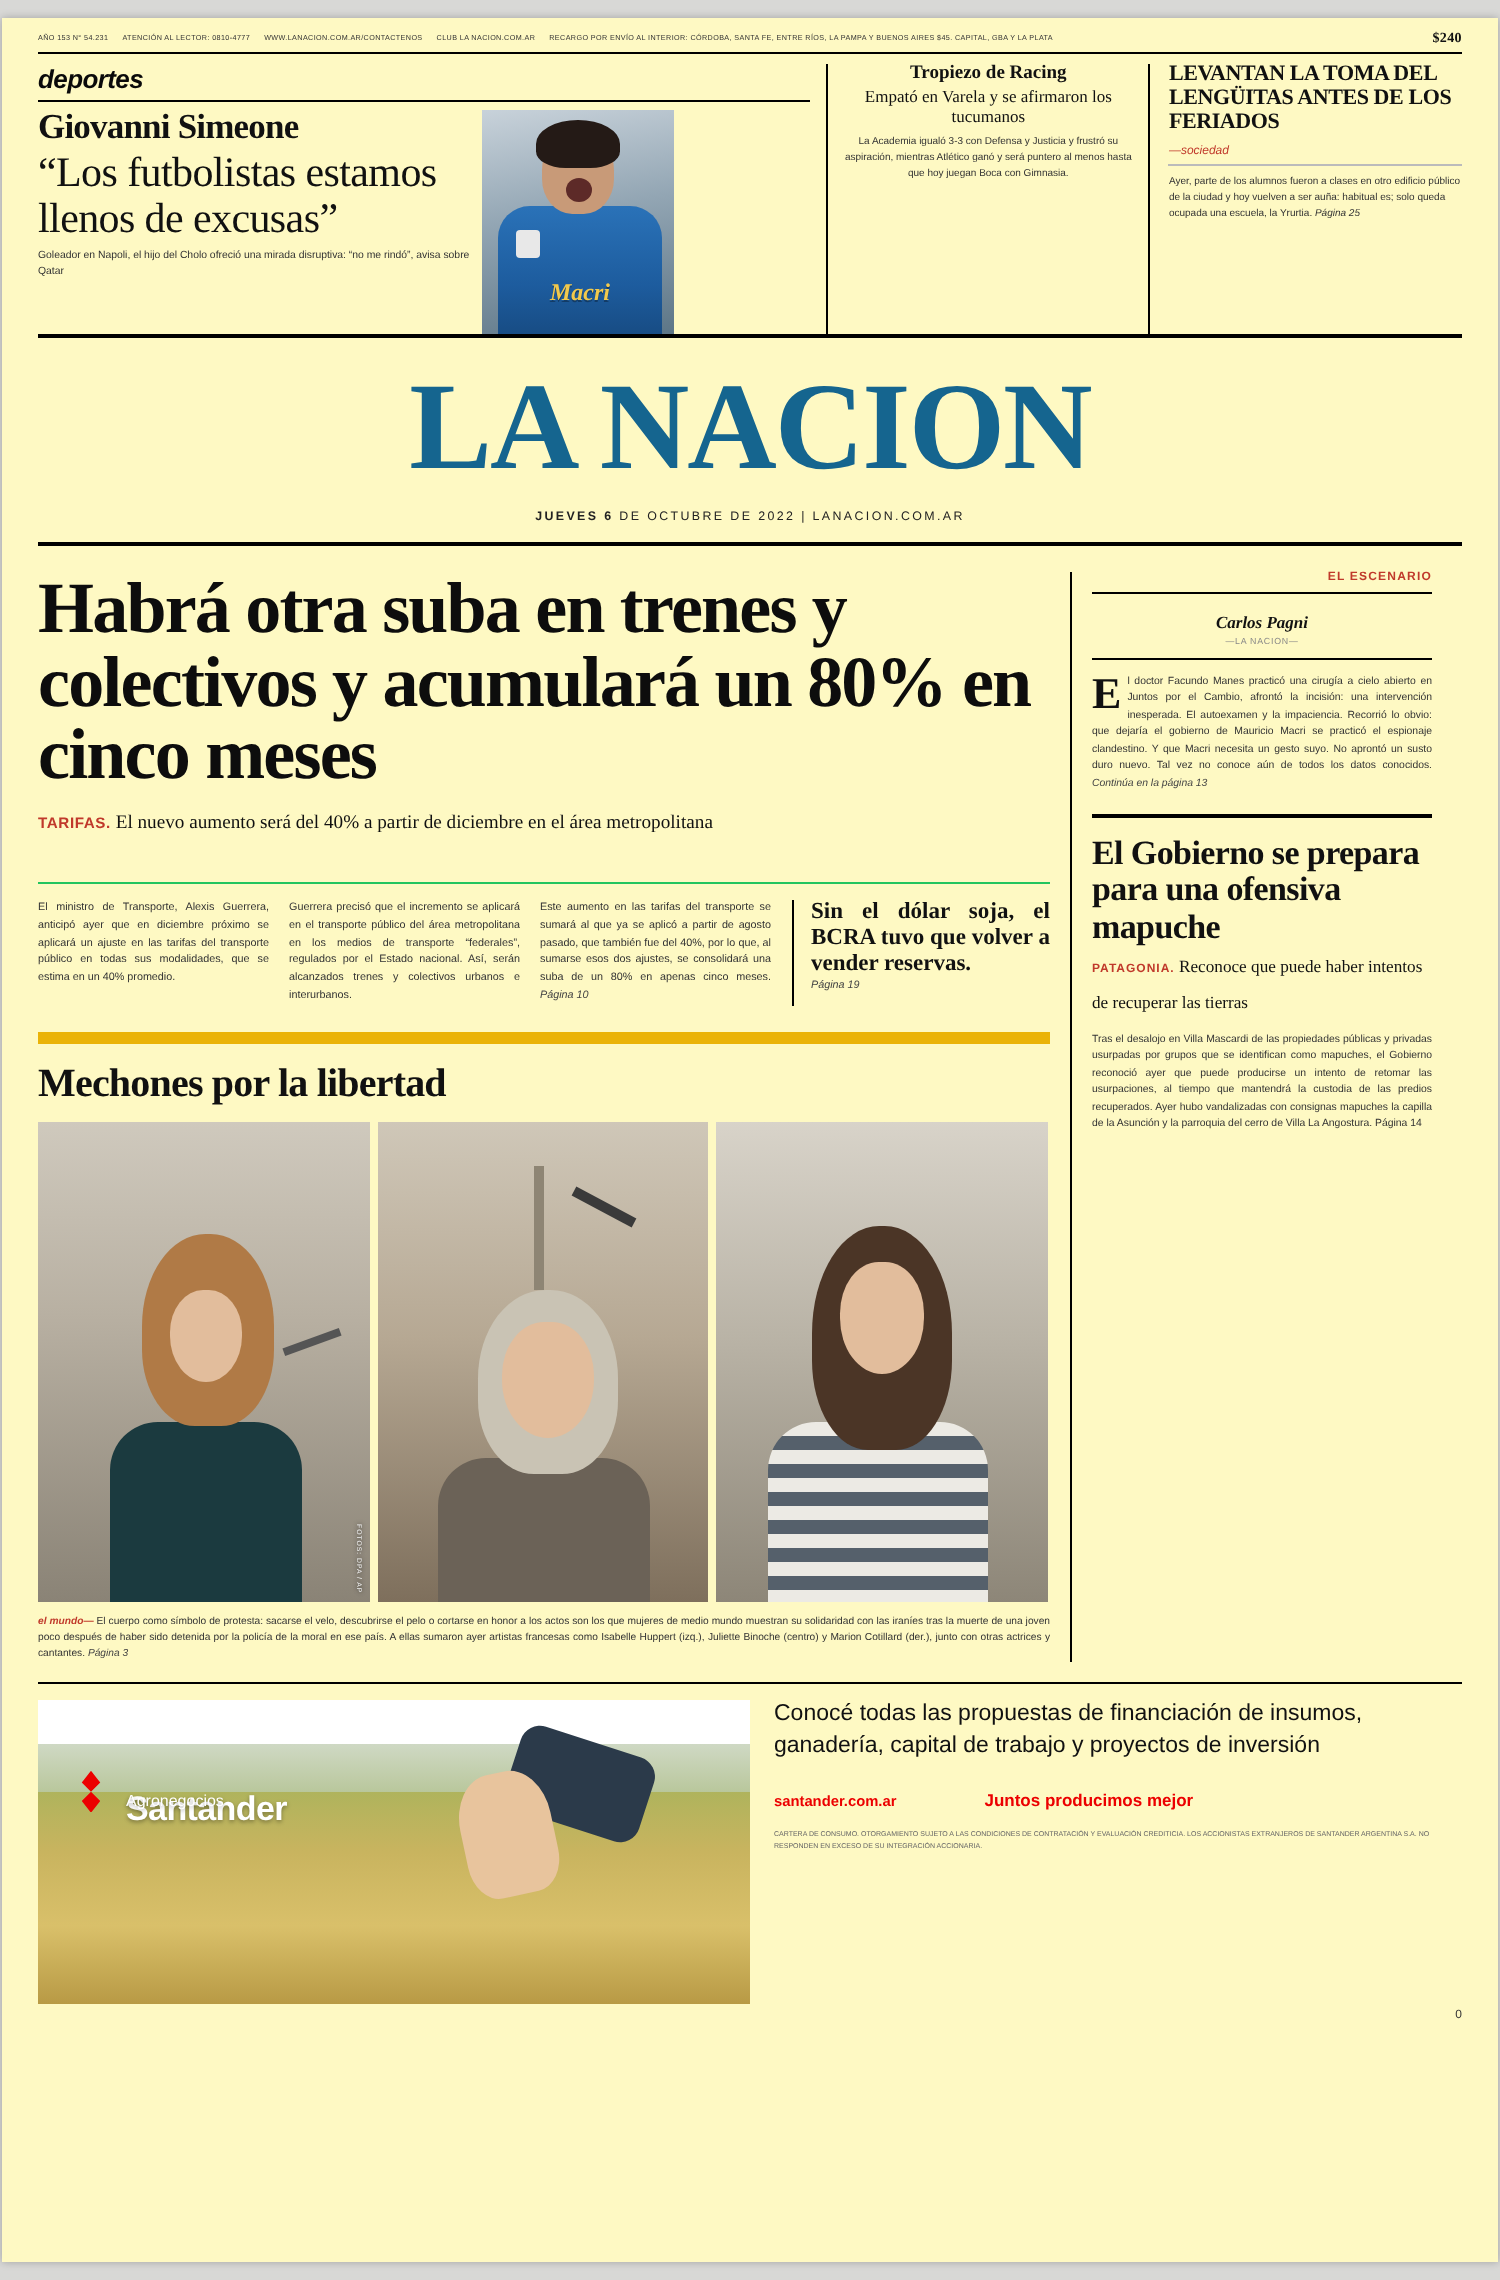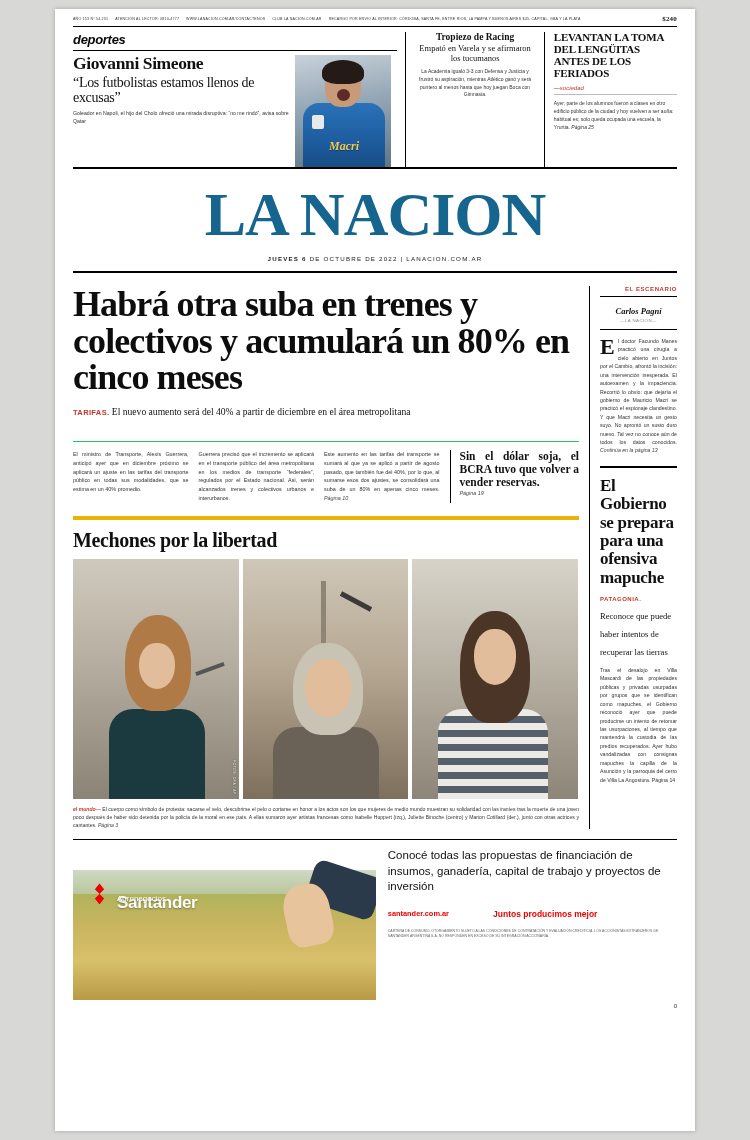--- a/index.html
+++ b/index.html
@@ -4,23 +4,23 @@
 <style>
   html,body{margin:0;padding:0;}
   body{
     width:750px;height:1140px;
     background:#d8d8d6;
     font-family:"Liberation Serif", serif;
     overflow:hidden;
   }
   .page{
     position:relative;
-    width:640px;height:1122px;
+    width:748px;height:1122px;
     margin:9px auto;
-    background:#ffffff;
+    background:#fef9c3;
     box-shadow:0 0 4px rgba(0,0,0,.25);
     padding:0 0;
     box-sizing:border-box;
   }
   .inner{padding:6px 18px 0 18px;}
 
   
   .topbar{
     display:flex;justify-content:space-between;align-items:center;
     font-family:"Liberation Sans", sans-serif;
@@ -43,21 +43,21 @@
     font-weight:bold;font-style:italic;font-size:13px;color:#0a0a0a;
     letter-spacing:-.3px;
     border-bottom:1px solid #000;padding-bottom:3px;margin-bottom:4px;
   }
   .simeone-wrap{display:flex;}
   .simeone-text{width:218px;}
   .simeone-name{
     font-size:17.5px;font-weight:bold;line-height:1.02;letter-spacing:-.4px;color:#111;
   }
   .simeone-quote{
-    font-size:14px;line-height:1.08;margin-top:2px;color:#111;letter-spacing:-.3px;
+    font-size:21px;line-height:1.08;margin-top:2px;color:#111;letter-spacing:-.3px;
   }
   .simeone-sub{
     font-family:"Liberation Sans", sans-serif;
     font-size:5.2px;line-height:1.5;color:#333;margin-top:5px;
   }
   .simeone-photo{
     width:96px;height:112px;margin-left:4px;
     position:relative;overflow:hidden;
     background:linear-gradient(170deg,#c8d2da 0%,#93a6b4 45%,#5d7687 100%);
   }
@@ -146,21 +146,21 @@
   }
   .ncol4{width:120px;border-left:1px solid #000;padding-left:9px;}
   .dolar-title{
     font-family:"Liberation Serif",serif;font-weight:bold;font-size:11.5px;line-height:1.12;color:#111;
   }
   .dolar-pag{font-family:"Liberation Sans",sans-serif;font-style:italic;font-size:5.4px;color:#444;}
   .ncol .pag{font-style:italic;color:#444;}
 
   .mech-title{
     font-size:20px;font-weight:bold;color:#111;margin:13px 0 7px 0;letter-spacing:-.4px;
-    border-top:4px solid #eab308;padding-top:9px;
+    border-top:6px solid #eab308;padding-top:9px;
   }
   .photos{display:flex;gap:4px;}
   .photo{width:165.5px;height:240px;position:relative;overflow:hidden;}
   .p1{background:linear-gradient(180deg,#cfc9bd 0%,#b8b0a2 40%,#8a8376 100%);}
   .p2{background:linear-gradient(180deg,#cfc7b8 0%,#b6a893 45%,#7e6f5c 100%);}
   .p3{background:linear-gradient(180deg,#d8d3c9 0%,#b9b3a6 45%,#8d8678 100%);}
   .fig-hair{position:absolute;border-radius:48% 48% 40% 40%;}
   .fig-face{position:absolute;border-radius:46% 46% 50% 50%;background:#e2bd9c;}
   .fig-body{position:absolute;border-radius:24px 24px 0 0;}
   .credit{

